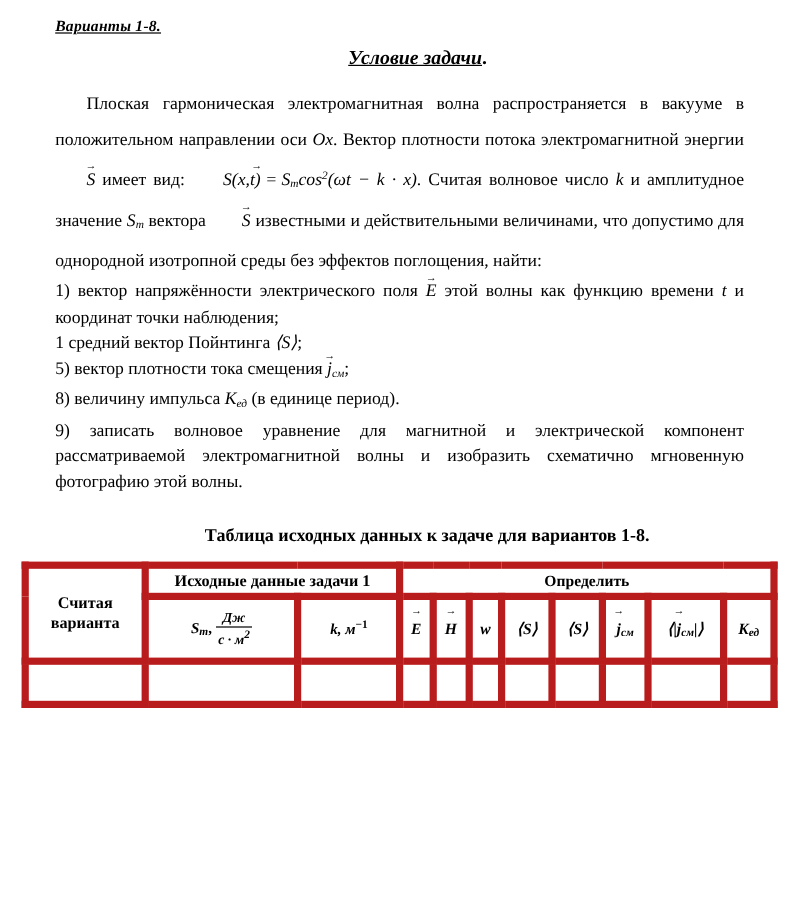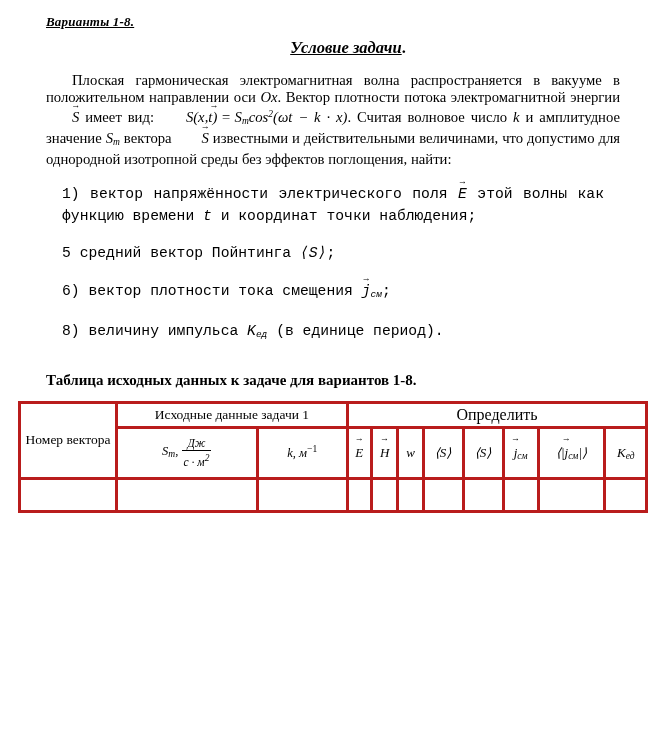--- a/index.html
+++ b/index.html
@@ -40,38 +40,37 @@
   .title-sub .nounder {
     text-decoration: none;
     font-style: normal;
   }
   .title-sub u {
     text-decoration: underline;
   }
   .body-text {
     margin: 14px 46px 0 46px;
     font-size: 14.7px;
-    line-height: 17px;
+    line-height: 30px;
     text-align: justify;
     text-justify: inter-word;
   }
   .indent {
     text-indent: 26px;
   }
   .italic { font-style: italic; }
   .list {
     margin: 0 46px 0 46px;
     font-size: 14.7px;
     line-height: 21.5px;
     text-align: justify;
   }
   .list p {
-    margin: 16px;
+    margin: 0;
     text-indent: 0;
-    font-family: Liberation Mono, monospace;
   }
   .vecarrow::before {
     content: "\2192";
     position: absolute;
     left: 50%;
     transform: translateX(-50%);
     top: -12px;
     font-size: 9px;
     font-style: normal;
   }
@@ -102,37 +101,38 @@
     border-bottom: 1px solid #000;
   }
   .frac .den {
     display: block;
     padding: 1px 2px 0 2px;
   }
   .table-caption {
     margin: 26px 0 0 46px;
     font-size: 15px;
     font-weight: bold;
+    text-align: center;
   }
   table.data {
     margin: 12px 0 0 18px;
     border-collapse: collapse;
     width: 630px;
     font-size: 13px;
   }
   table.data td, table.data th {
-    border: 3px solid #b91c1c;
+    border: 6px solid #b91c1c;
     text-align: center;
     vertical-align: middle;
-    font-weight: normal;
+    font-weight: bold;
     padding: 2px 1px;
   }
   .hdr-var { width: 92px; font-size: 13.5px; line-height: 16px; }
   .hdr-src { width: 120px; font-size: 13.5px; line-height: 16px; }
-  .hdr-det { font-size: 16px; }
+  .hdr-det { font-size: 13px; }
   .cell-sm { height: 44px; }
   .row-empty td { height: 26px; }
   .sm-formula { font-size: 12.5px; }
   .unit-k { font-size: 12.5px; font-style: italic; }
 </style>
 </head>
 <body>
 
 <div class="page">
 
@@ -144,36 +144,39 @@
 
   <div class="body-text indent">
     <span>Плоская гармоническая электромагнитная волна распространяется в вакууме в положительном направлении оси </span><span class="italic">Ox</span><span>. Вектор плотности потока электромагнитной энергии </span><span class="vecarrow"><span>S</span></span><span> имеет вид: </span><span class="italic"><span class="vecarrow"><span>S(x,t) = S</span></span><sub>m</sub><span>cos</span><sup>2</sup><span>(ωt − k · x)</span></span><span>. Считая волновое число </span><span class="italic">k</span><span> и амплитудное значение </span><span class="italic"><span>S</span><sub>m</sub></span><span> вектора </span><span class="vecarrow"><span>S</span></span><span> известными и действительными величинами, что допустимо для однородной  изотропной среды без  эффектов поглощения, найти:</span>
   </div>
 
   <div class="list">
     <p>
       <span>1) вектор напряжённости электрического поля </span><span class="vecarrow"><span>E</span></span><span> этой волны как функцию времени </span><span class="italic">t</span><span> и координат точки наблюдения;</span>
     </p>
     <p>
-      <span>5  средний вектор Пойнтинга </span><span class="italic">⟨S⟩</span><span>;</span>
-    </p>
-    <p>
-      <span>6)  вектор плотности тока смещения </span><span class="vecarrow italic"><span>j</span></span><sub>см</sub><span>;</span>
+      <span>1  средний вектор Пойнтинга </span><span class="italic">⟨S⟩</span><span>;</span>
+    </p>
+    <p>
+      <span>5)  вектор плотности тока смещения </span><span class="vecarrow italic"><span>j</span></span><sub>см</sub><span>;</span>
     </p>
     <p>
       <span>8) величину импульса </span><span class="italic">K</span><sub>ед</sub><span> (в единице период).</span>
+    </p>
+    <p style="text-align: justify;">
+      <span> 9) записать волновое уравнение для магнитной и электрической компонент рассматриваемой электромагнитной волны и изобразить схематично мгновенную фотографию этой волны.</span>
     </p>
   </div>
 
   <div class="table-caption">Таблица исходных данных к задаче для вариантов 1-8.</div>
 
   <table class="data">
     <tbody>
         <tr>
-      <td class="hdr-var" rowspan="2">Номер вектора</td>
+      <td class="hdr-var" rowspan="2">Считая варианта</td>
       <td class="hdr-src" colspan="2">Исходные данные задачи 1</td>
       <td class="hdr-det" colspan="8">Определить</td>
     </tr>
     <tr>
       <td class="cell-sm">
         <span class="italic sm-formula">S</span><sub>m</sub><span class="sm-formula">,</span>
         <span class="frac">
           <span class="num italic">Дж</span>
           <span class="den italic"><span>с · м</span><sup>2</sup></span>
         </span>

